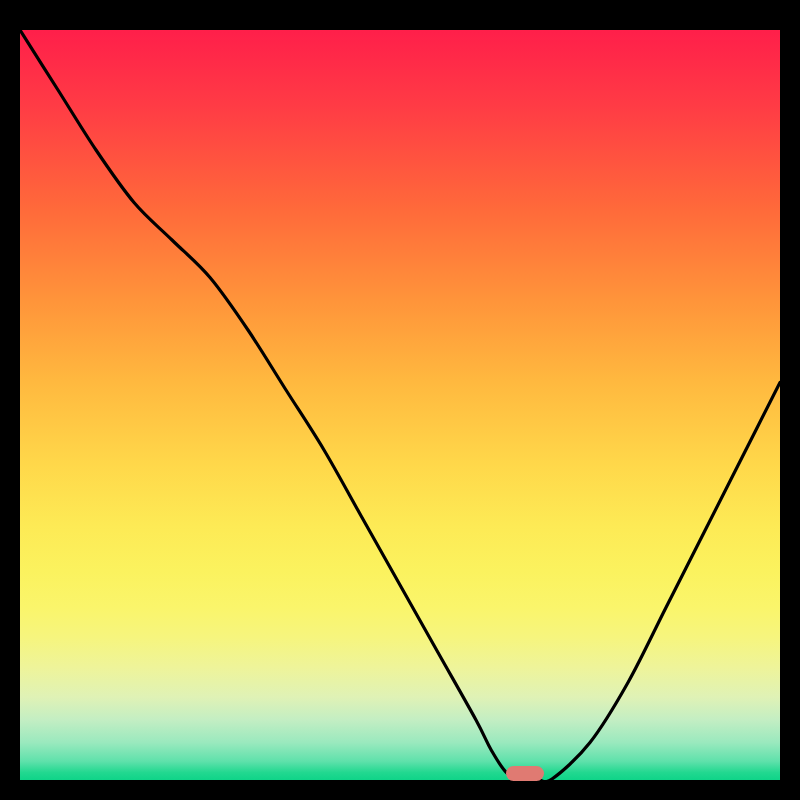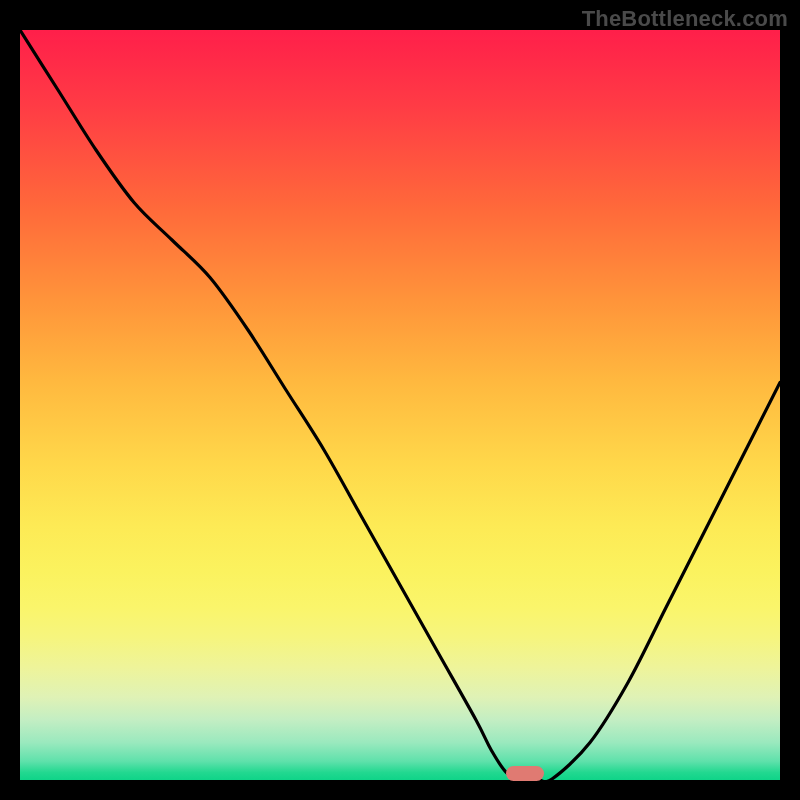--- a/index.html
+++ b/index.html
@@ -66,20 +66,19 @@
     height: 15px;
     border-radius: 8px;
     background: #e07a72;
     z-index: 3;
   }
 </style>
 </head>
 <body>
 
 <div class="frame">
-  <div class="watermark">TheBottleneck.com</div>
   <div class="plot-area">
     <svg class="curve" viewBox="0 0 760 750" preserveAspectRatio="none">
       <path d="M 0 0 C 6.333333333333333 10, 25.333333333333336 40, 38 60 C 50.666666666666664 80, 63.333333333333336 101.25, 76 120 C 88.66666666666667 138.75, 101.33333333333333 157.5, 114 172.5 C 126.66666666666667 187.5, 139.33333333333334 197.5, 152 210 C 164.66666666666666 222.5, 177.33333333333334 232.49999999999994, 190 247.49999999999994 C 202.66666666666666 262.49999999999994, 215.33333333333334 281.25, 228 300 C 240.66666666666666 318.75, 253.33333333333334 340, 266 360 C 278.6666666666667 380, 291.3333333333333 398.75, 304 420 C 316.6666666666667 441.25, 329.3333333333333 465, 342 487.5 C 354.6666666666667 510, 367.3333333333333 532.5, 380 555 C 392.6666666666667 577.5, 405.33333333333337 600, 418.00000000000006 622.5 C 430.66666666666674 645, 447.1333333333333 673.75, 456 690 C 464.8666666666667 706.25, 466.1333333333333 711.25, 471.2 720 C 476.26666666666665 728.75, 481.33333333333337 737.6666666666666, 486.40000000000003 742.5 C 491.4666666666667 747.3333333333334, 496.53333333333336 747.9166666666666, 501.6 749 C 506.6666666666667 750.0833333333334, 511.7333333333334 749, 516.8000000000001 749 C 521.8666666666668 749, 523.1333333333333 755.0833333333334, 532 749 C 540.8666666666667 742.9166666666666, 557.3333333333334 728.5833333333334, 570 712.5 C 582.6666666666666 696.4166666666666, 595.3333333333334 675, 608 652.5 C 620.6666666666666 630, 633.3333333333334 602.5, 646 577.5 C 658.6666666666666 552.5, 671.3333333333334 527.5, 684 502.5 C 696.6666666666666 477.5, 709.3333333333334 452.5, 722 427.5 C 734.6666666666666 402.5, 753.6666666666666 365, 760 352.5" fill="none" stroke="#000" stroke-width="3.2" stroke-linejoin="round" stroke-linecap="round"></path>
     </svg>
     <div class="marker" style="width: 38px; left: 486.4px; bottom: -1px;"></div>
   </div>
 </div>
 
 </body></html>

